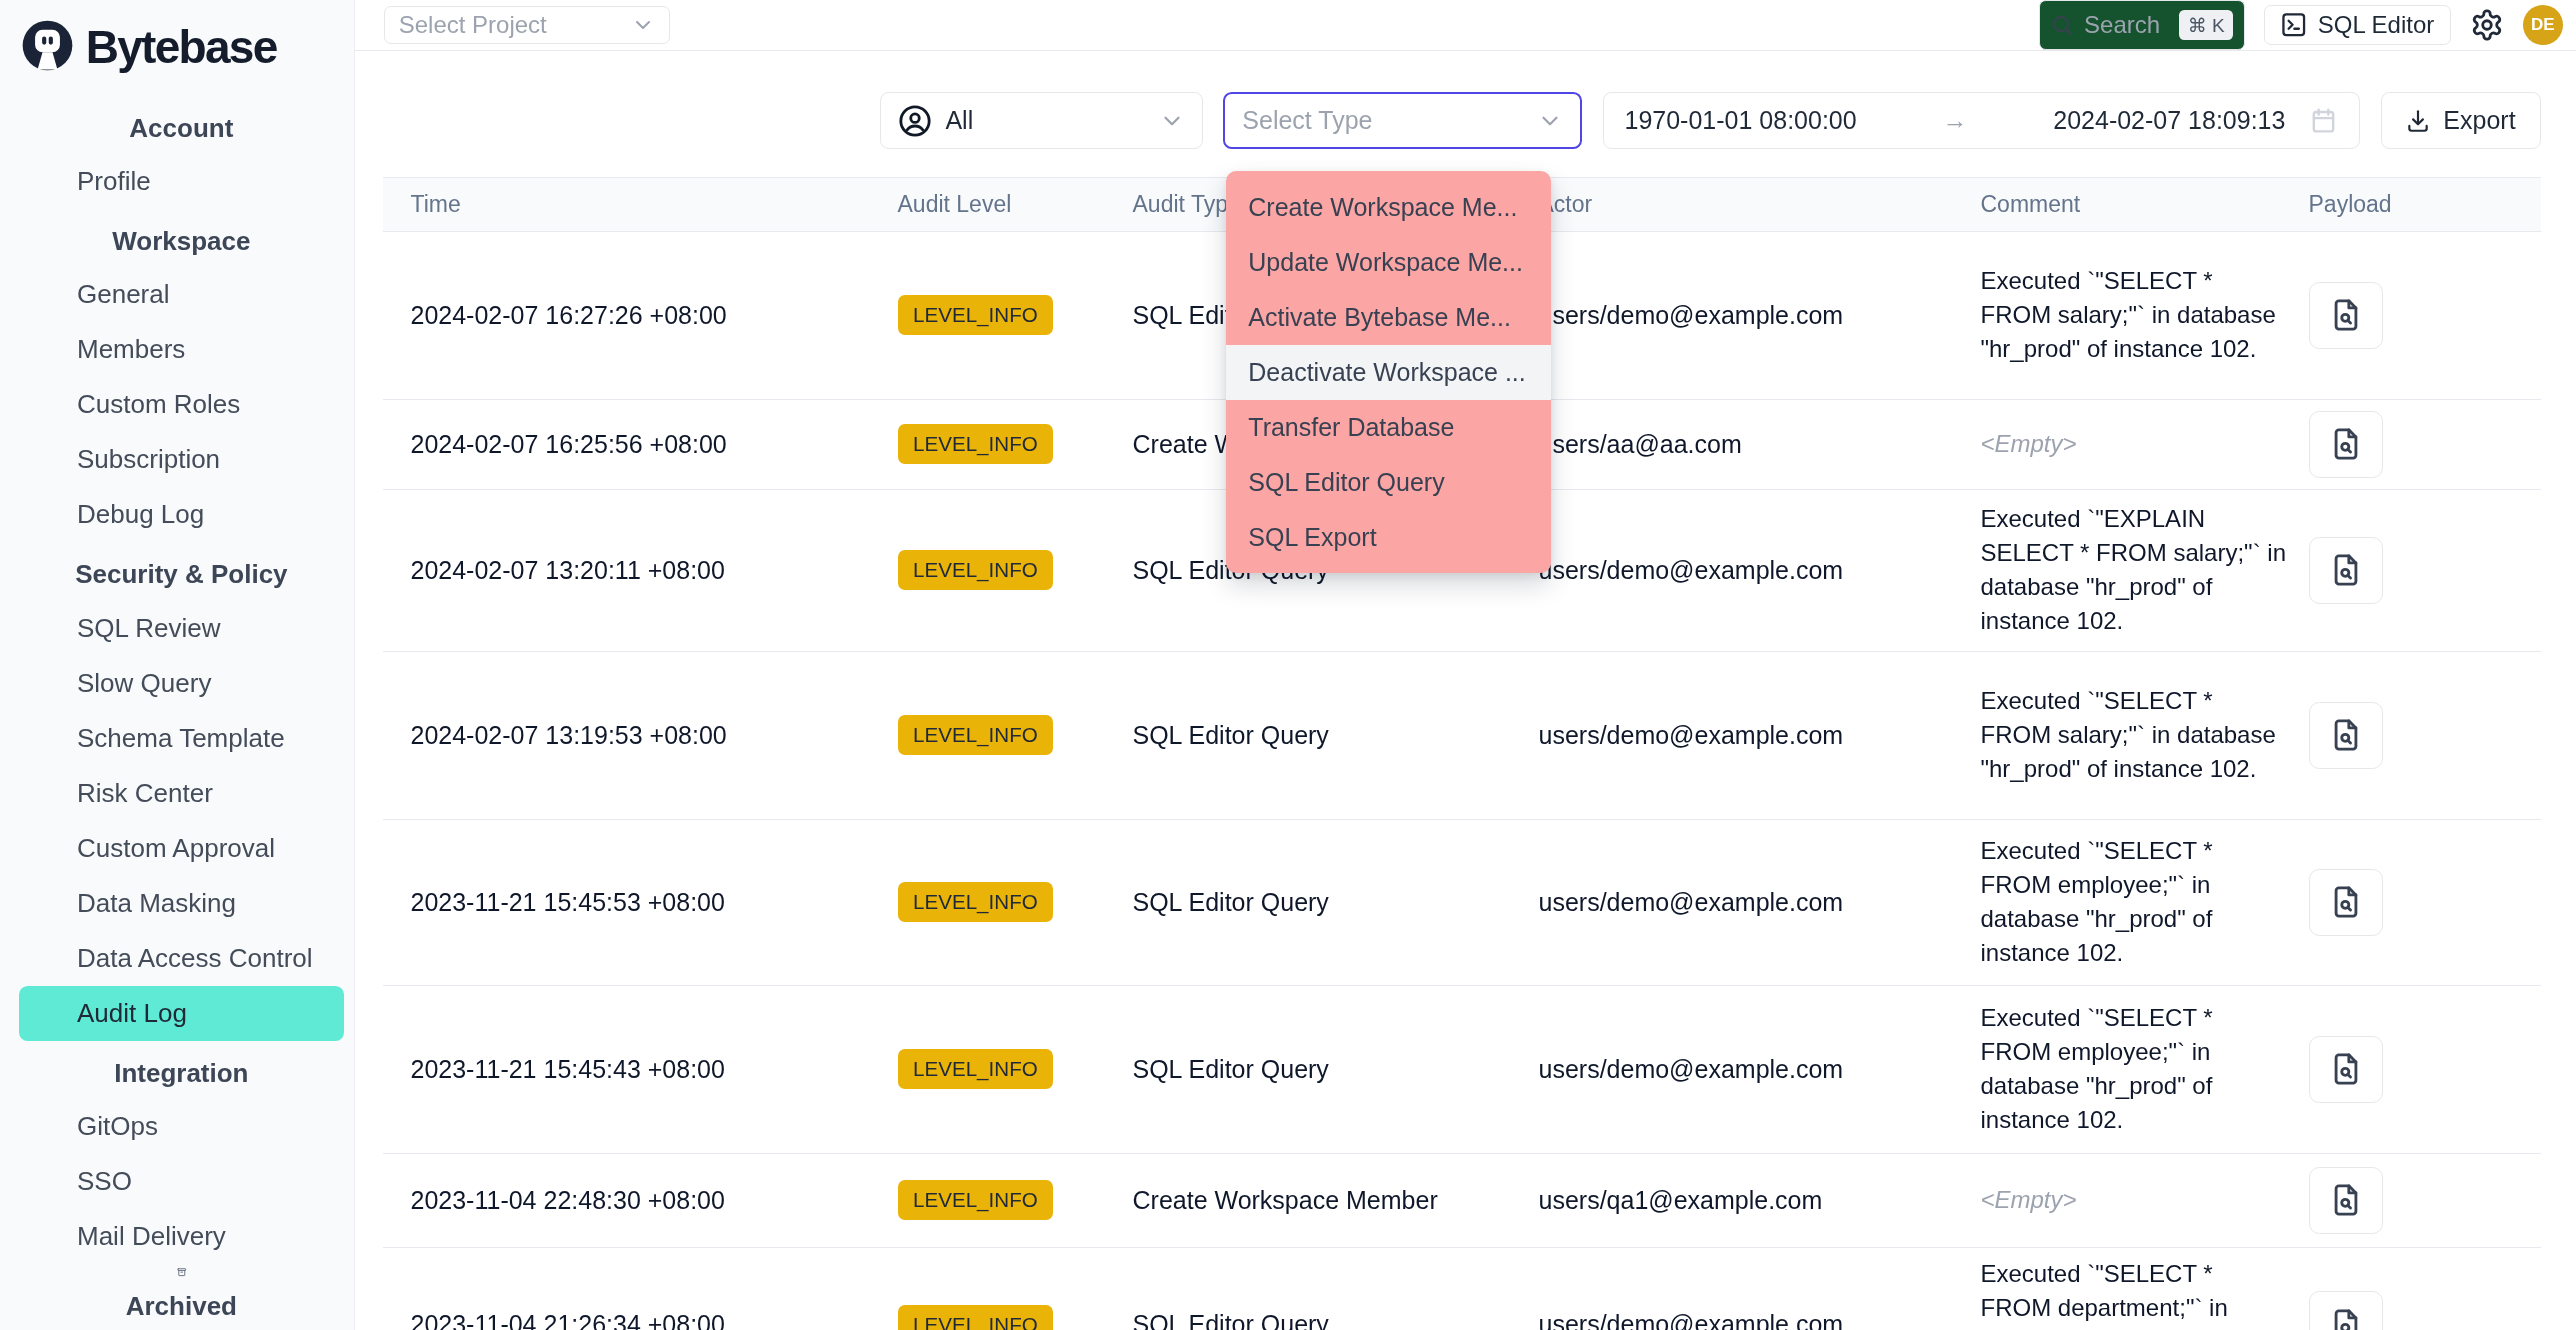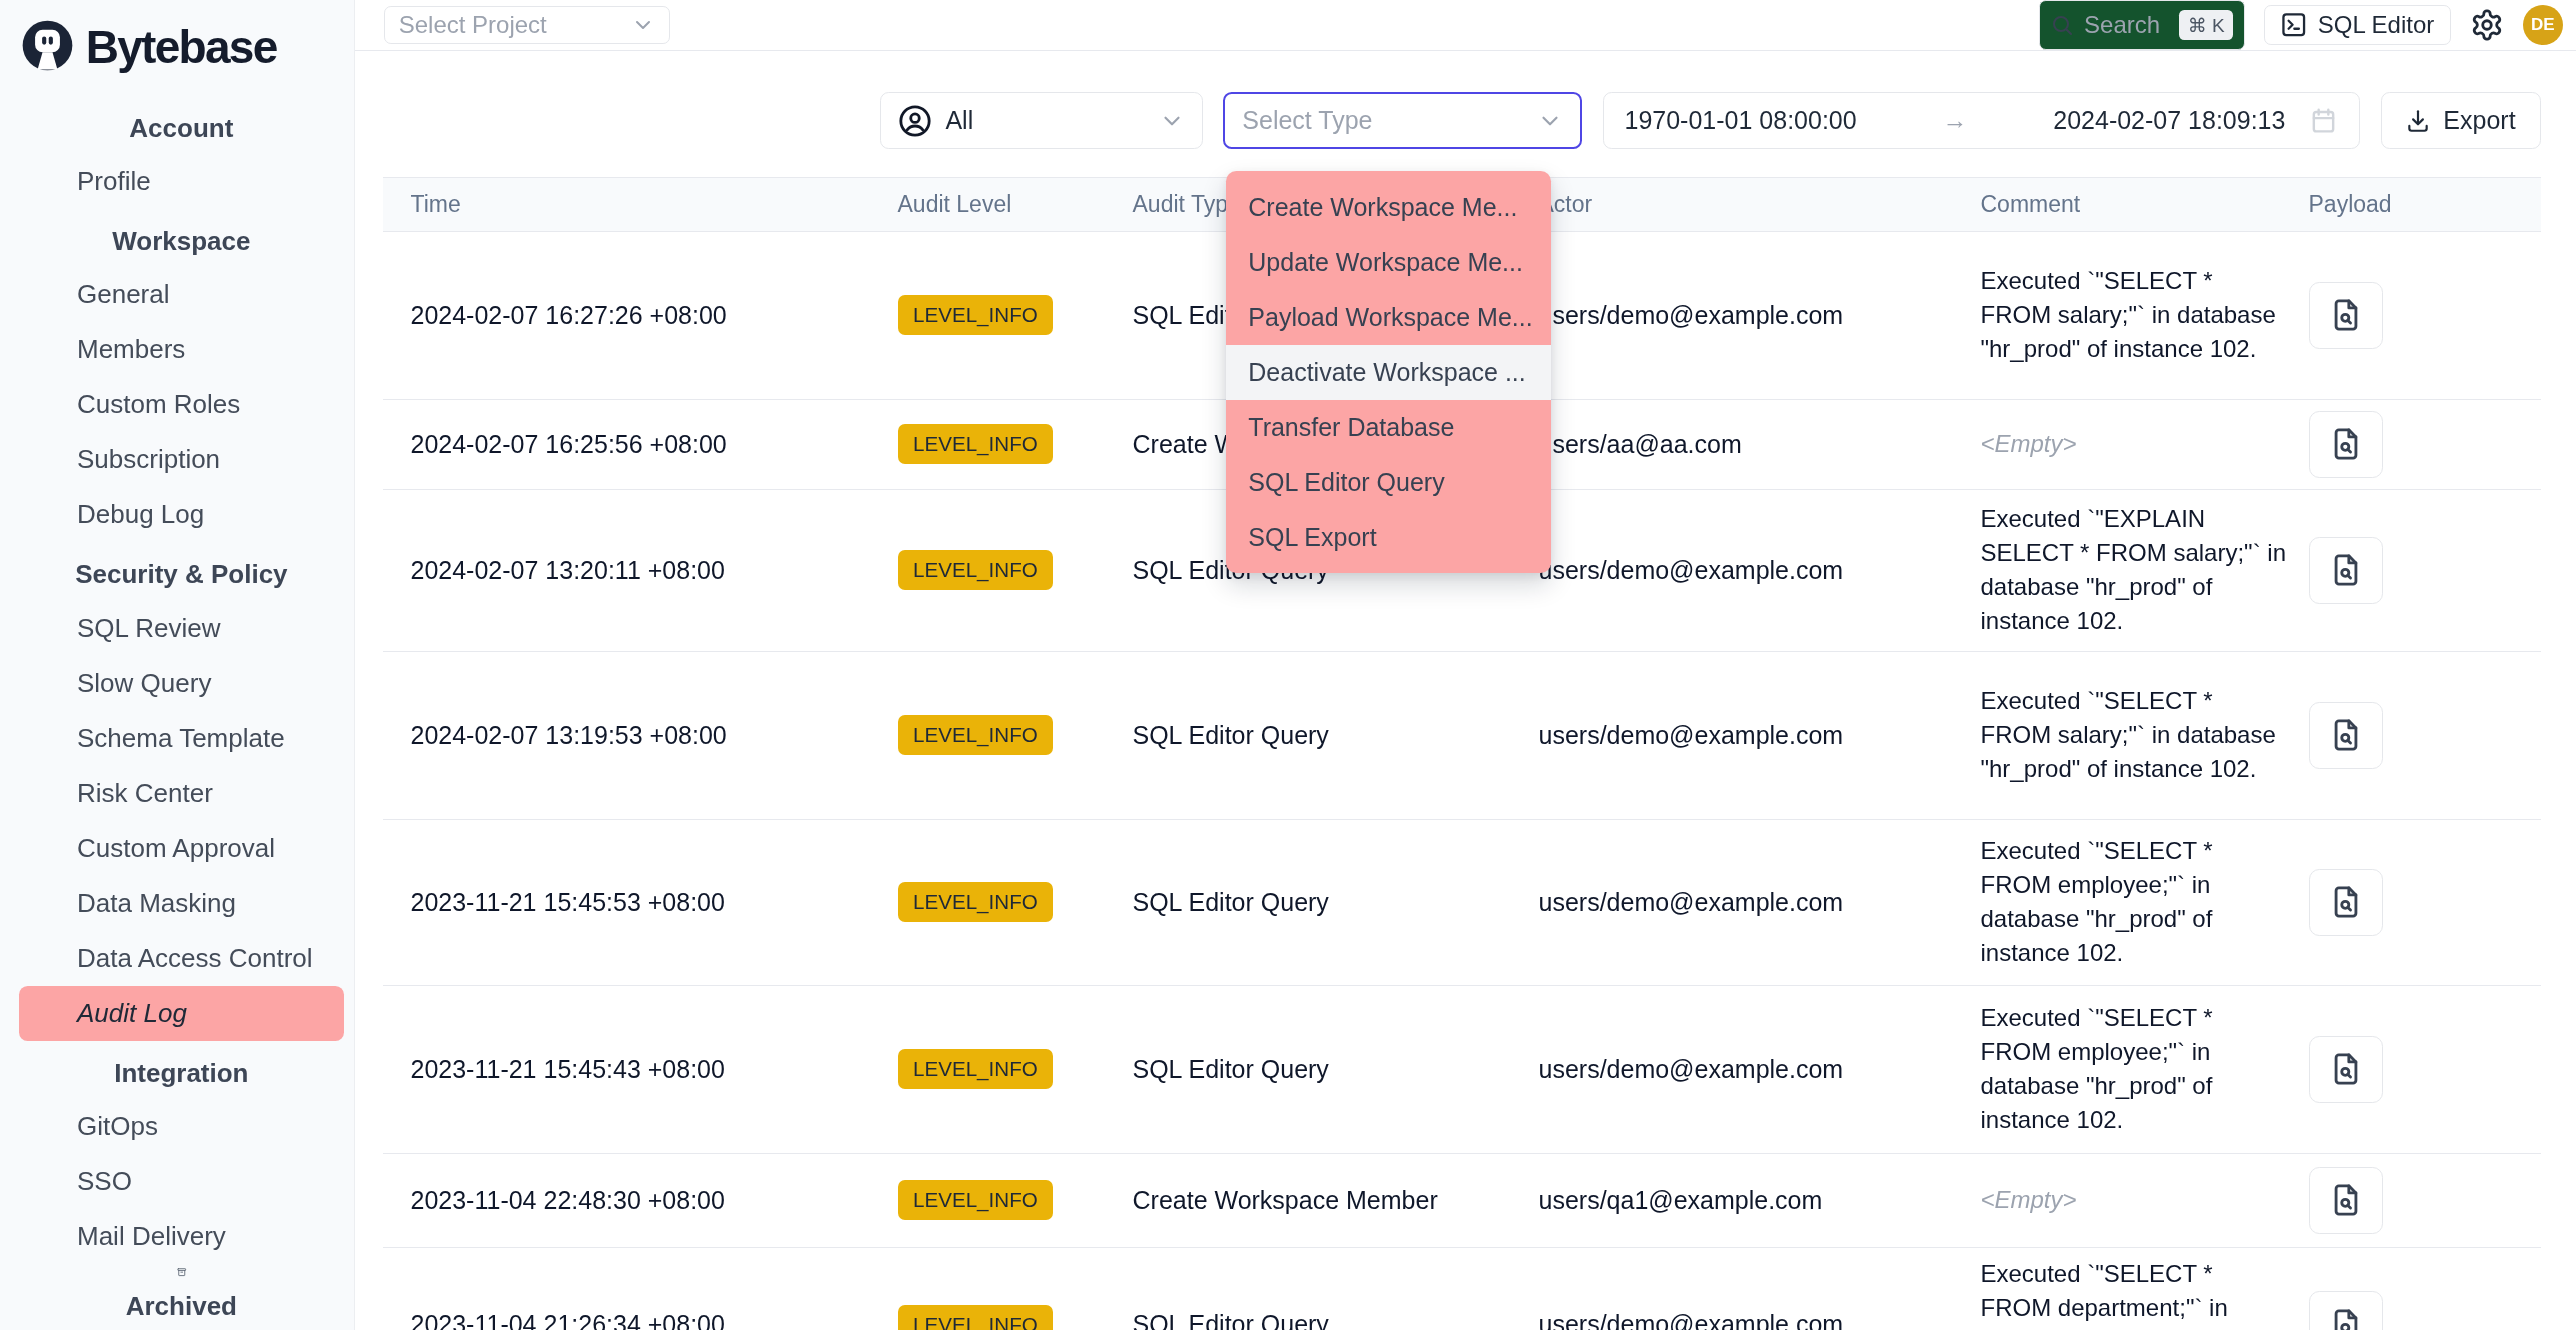--- a/index.html
+++ b/index.html
@@ -16,21 +16,21 @@
     padding:15.5px 10.3px 0 19px;
   }
   .logo { display:flex; align-items:center; gap:12px; padding:3.4px 0 20.6px 1.7px; }
   .logo-text { font-size:46px; font-weight:800; color:#151c2c; letter-spacing:-1.7px; }
   .nav-row { display:flex; align-items:center; height:55px; border-radius:8.6px; }
   .nav-group { gap:13.7px; padding:0 8.6px; margin-top:3.4px;flex-direction:column; }
   .nav-group .glabel { font-size:26px; font-weight:600; color:#3d4656; flex:1; }
   .nav-group svg.gicon { width:27.5px; height:27.5px; color:#5b6472; }
   .nav-group svg.chev { width:24px; height:24px; color:#6b7280; margin-right:8.6px; }
   .nav-child { padding-left:58px; font-size:26px; color:#444c59; }
-  .nav-child.active { background:#fca5a5; color:#1f2937;font-style:italic; }
+  .nav-child.active { background:#5eead4; color:#1f2937; }
   
   .main { flex:1; display:flex; flex-direction:column; position:relative; }
   .topbar {
     height:58px; display:flex; align-items:center; gap:19px;
     padding:0 13.7px 0 29px; border-bottom:0.9px solid #e7e9ee;
   }
   .select-project {
     width:286px; height:38px; border:1.7px solid #e5e7eb; border-radius:6.9px;
     display:flex; align-items:center; padding:0 13.7px; color:#9ca3af; font-size:24px;
     background:#fff;
@@ -423,21 +423,21 @@
               </svg>
             </button>
           </div>
       </div>
     </div>
   </div>
 
   <div class="type-menu">
     <div class="menu-item">Create Workspace Me...</div>
     <div class="menu-item">Update Workspace Me...</div>
-    <div class="menu-item">Payload Workspace Me...</div>
+    <div class="menu-item">Activate Bytebase Me...</div>
     <div class="menu-item active">Deactivate Workspace ...</div>
     <div class="menu-item">Transfer Database</div>
     <div class="menu-item">SQL Editor Query</div>
     <div class="menu-item">SQL Export</div>
   </div>
 
 </div>
 
 
 </body></html>

